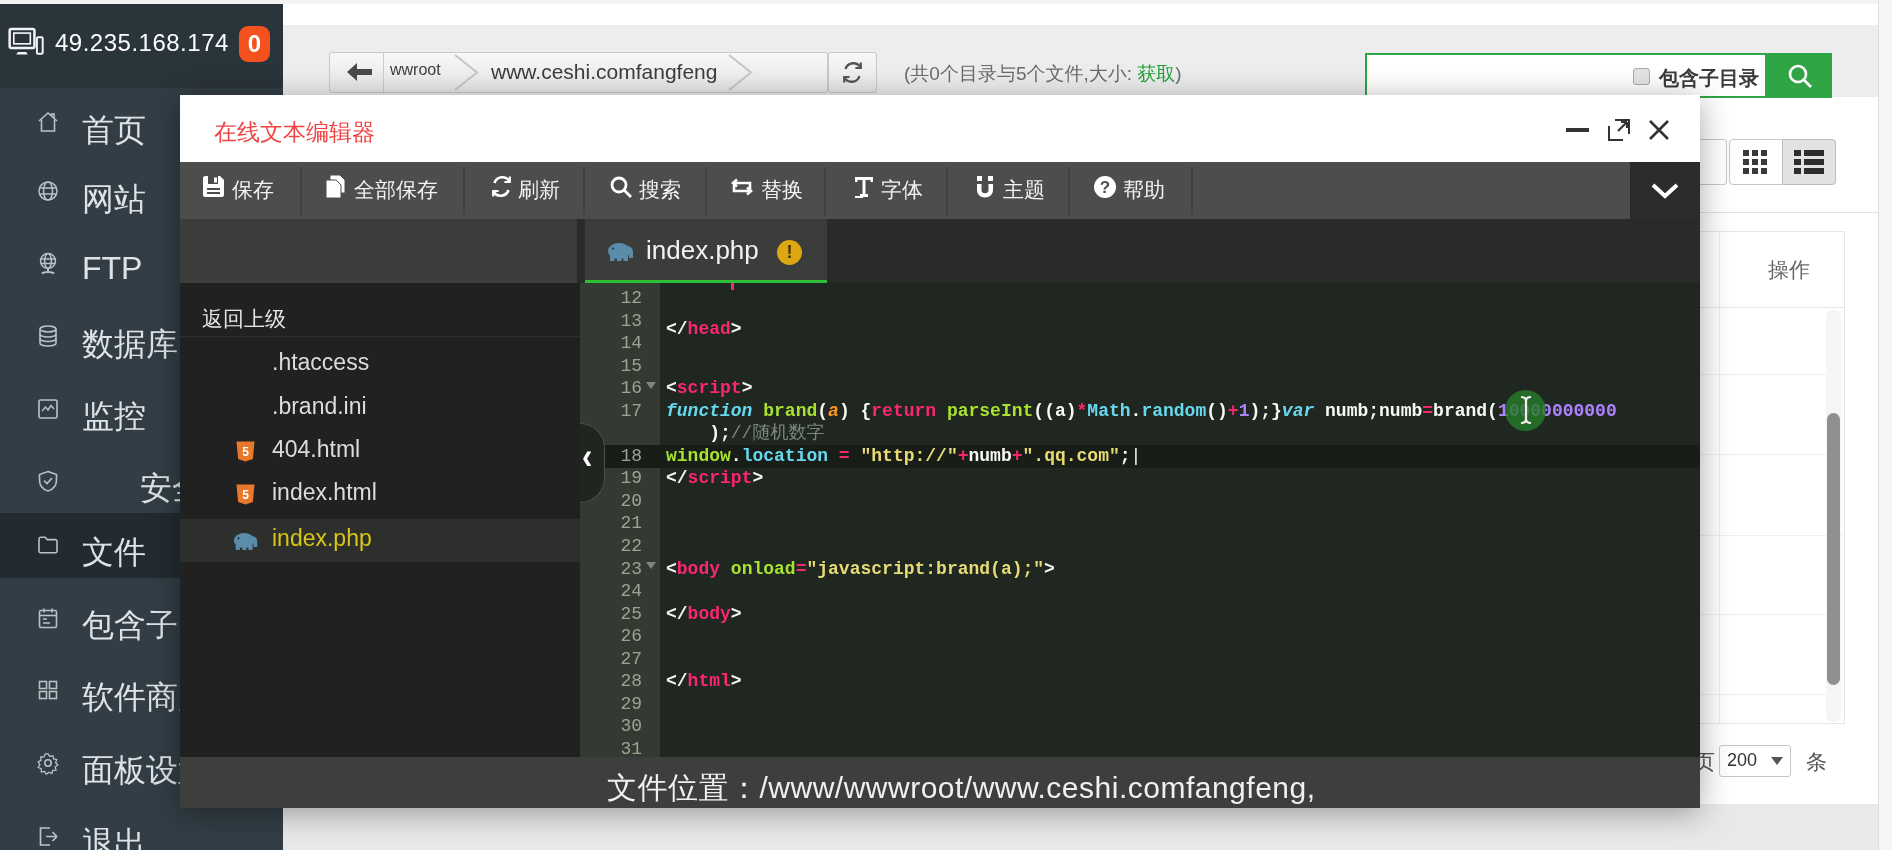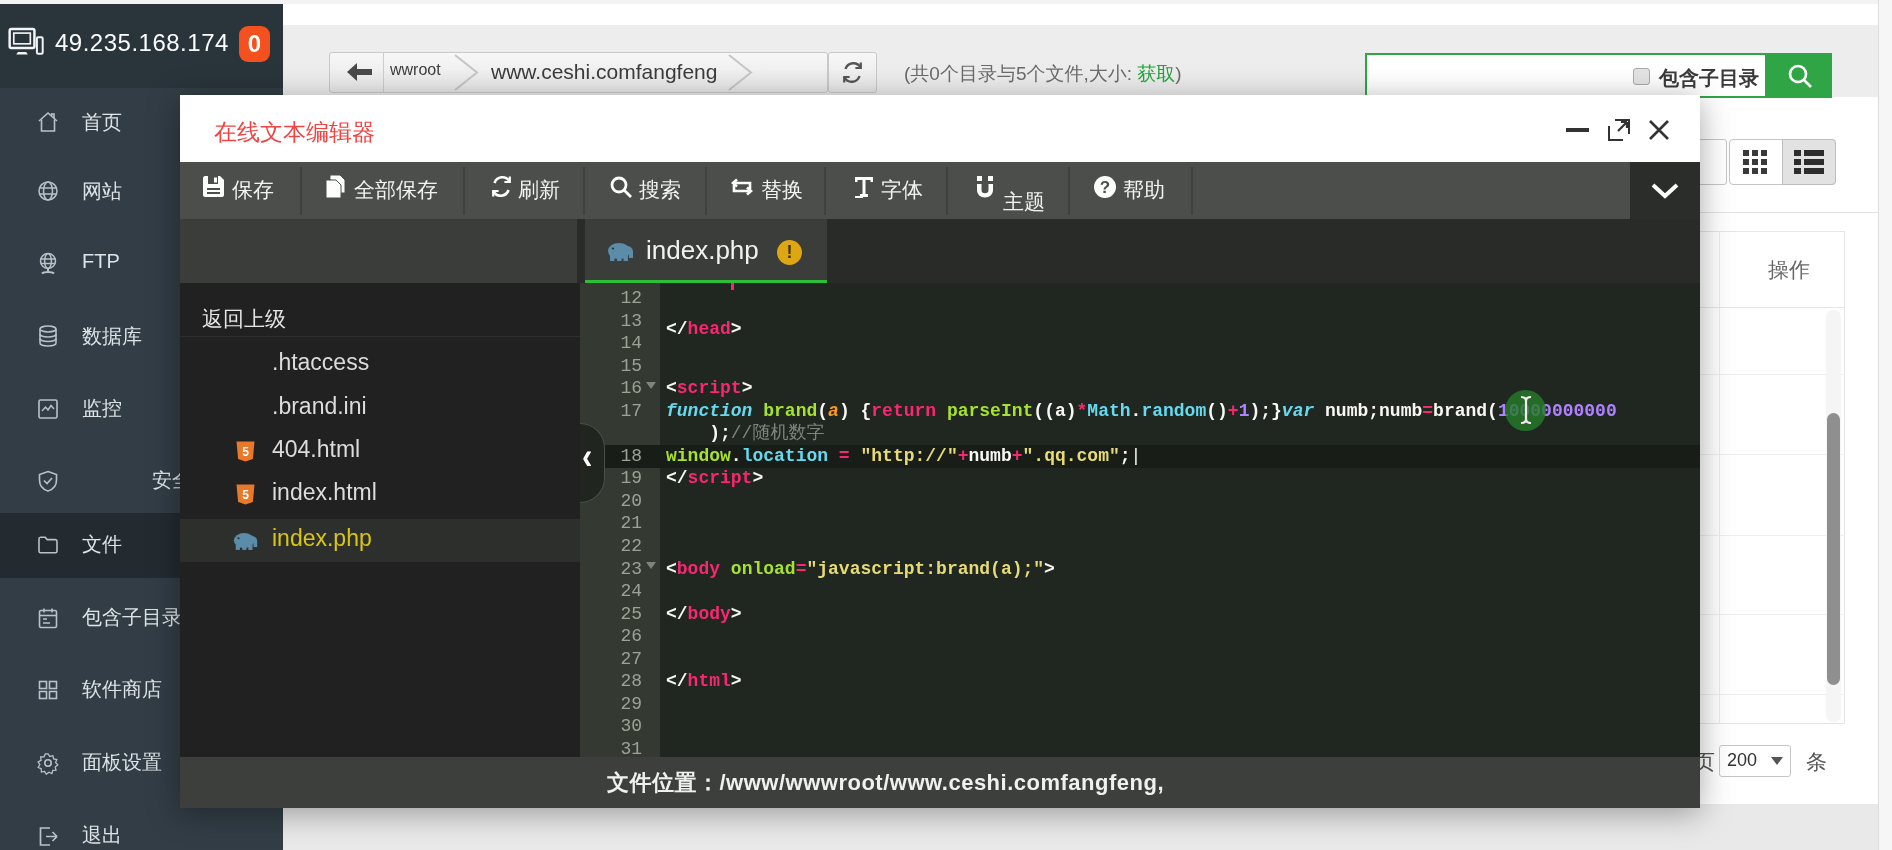--- a/index.html
+++ b/index.html
@@ -20,21 +20,21 @@
   <rect x="2" y="2" width="30" height="23" rx="2" fill="none" stroke="#f2f4f5" stroke-width="3"></rect>
   <rect x="7" y="7" width="20" height="13" fill="none" stroke="#f2f4f5" stroke-width="2"></rect>
   <path d="M12 30 L22 30 L24 33 L10 33 Z" fill="#f2f4f5"></path>
   <rect x="35" y="12" width="7" height="20" rx="1.5" fill="none" stroke="#f2f4f5" stroke-width="2.4"></rect>
 </svg>
 <div class="abs" style="left:55px;top:29px;width:200px;font-size:24px;color:#fcfdfd;letter-spacing:0.5px;">49.235.168.174</div>
 <div class="abs" style="left:239px;top:26px;width:31px;height:36px;background:#f4511e;border-radius:9px;color:#fff;font-size:24px;font-weight:bold;text-align:center;line-height:36px;">0</div>
 
 <div class="abs" style="left:0;top:513px;width:283px;height:65px;background:#232b31;"></div>
 <style>
- .mi { position:absolute; left:82px; width:180px; font-size:20px; color:#dde3e6; }
+ .mi { position:absolute; left:82px; width:180px; font-size:32px; color:#dde3e6; }
  .mic { position:absolute; left:36px; }
 </style>
 <div class="mi" style="top:109px;">首页</div>
 <div class="mi" style="top:178px;">网站</div>
 <div class="mi" style="top:250px;">FTP</div>
 <div class="mi" style="top:323px;">数据库</div>
 <div class="mi" style="top:395px;">监控</div>
 <div class="mi" style="top:467px;text-align:center;">安全</div>
 <div class="mi" style="top:531px;">文件</div>
 <div class="mi" style="top:604px;">包含子目录</div>
@@ -204,21 +204,21 @@
   <div class="tsep" style="left:644px;"></div>
       <div class="tsep" style="left:766px;"></div>
   <div class="tsep" style="left:888px;"></div>
       <div class="tsep" style="left:1011px;"></div>
   <div class="tlab" style="left:52px;">保存</div>
   <div class="tlab" style="left:174px;">全部保存</div>
   <div class="tlab" style="left:338px;">刷新</div>
   <div class="tlab" style="left:459px;">搜索</div>
   <div class="tlab" style="left:581px;">替换</div>
   <div class="tlab" style="left:701px;">字体</div>
-  <div class="tlab" style="left:823px;margin-top:12px;">主题</div>
+  <div class="tlab" style="left:823px;">主题</div>
   <div class="tlab" style="left:943px;">帮助</div>
   <svg class="abs" style="left:22px;top:80px;" width="23" height="23" viewBox="0 0 23 23">
     <path d="M1 3 C1 2 2 1 3 1 H18 L22 5 V20 C22 21 21 22 20 22 H3 C2 22 1 21 1 20 Z" fill="#fff"></path>
     <rect x="6" y="1" width="10" height="8" fill="#4b4e4b"></rect>
         <rect x="12" y="2.5" width="3" height="5" fill="#fff"></rect>
     <rect x="5" y="13" width="13" height="2" fill="#4b4e4b"></rect>
         <rect x="5" y="17" width="13" height="2" fill="#4b4e4b"></rect>
   </svg>
   <svg class="abs" style="left:144px;top:79px;" width="25" height="25" viewBox="0 0 25 25">
     <path d="M6 4 V1 H16 L21 6 V19 H15" fill="#fff" stroke="#4b4e4b" stroke-width="1"></path>
@@ -322,16 +322,16 @@
 
   <div class="abs" style="left:400px;top:328px;width:25px;height:80px;background:#20251f;border:1px solid #4a504a;border-left:none;border-radius:0 26px 26px 0;"></div>
   <div class="abs" style="left:402px;top:344px;font-size:31px;font-weight:bold;color:#fff;transform:scaleY(1.2);">‹</div>
 
   <div class="abs" style="left:1325px;top:295px;width:41px;height:41px;border-radius:50%;background:rgba(39,123,43,0.82);"></div>
   <svg class="abs" style="left:1337px;top:300px;" width="18" height="30" viewBox="0 0 18 30" fill="none" stroke="#f6e9ef" stroke-width="2.2">
     <path d="M4 2 C7 2 9 3 9 6 V24 C9 27 11 28 14 28 M14 2 C11 2 9 3 9 6 M4 28 C7 28 9 27 9 24"></path>
   </svg>
 
   <div class="abs" style="left:0;top:662px;width:1520px;height:51px;background:#3c3f3c;"></div>
-  <div class="abs" style="left:427px;top:673px;font-size:22px;letter-spacing:0.5px;color:#f0f0f0;font-weight:bold;">文件位置：/www/wwwroot/www.ceshi.comfangfeng,</div>
+  <div class="abs" style="left:427px;top:673px;font-size:30px;letter-spacing:0.5px;color:#f0f0f0;">文件位置：/www/wwwroot/www.ceshi.comfangfeng,</div>
 </div>
 
 </div>
 
 </body></html>

